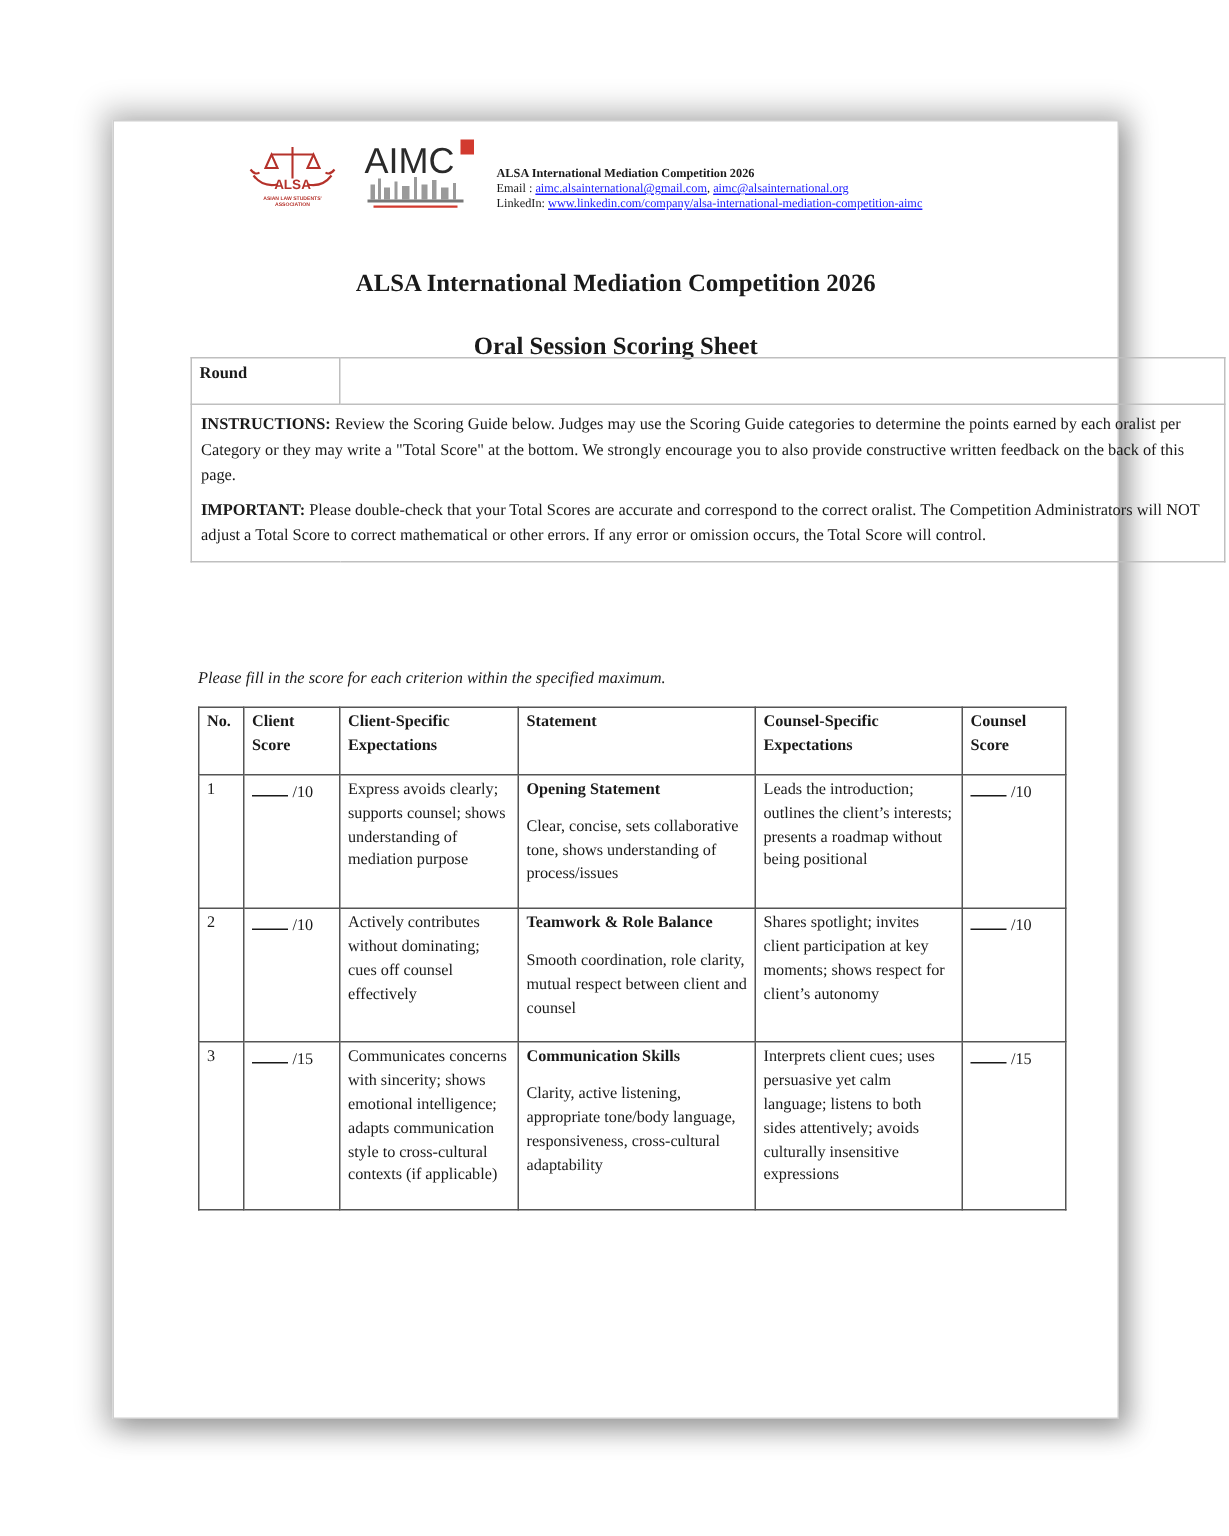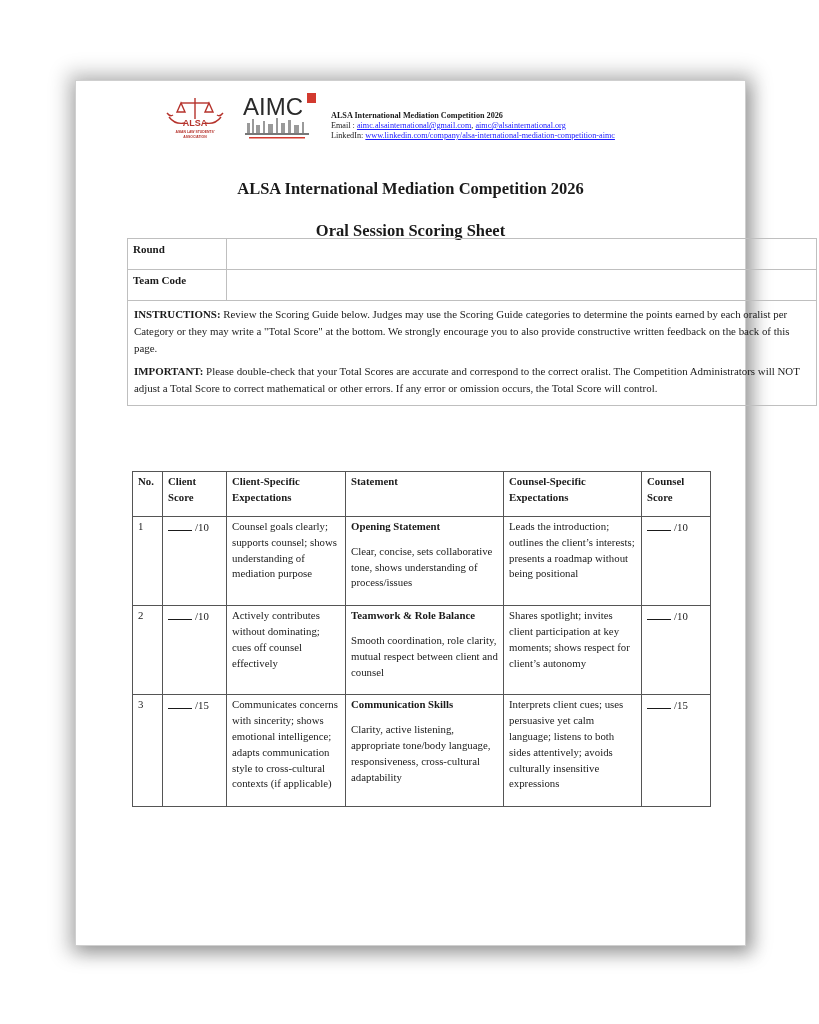--- a/index.html
+++ b/index.html
@@ -99,32 +99,29 @@
   <div class="abs title1">ALSA International Mediation Competition 2026</div>
   <div class="abs title2">Oral Session Scoring Sheet</div>
 
   <table class="abs info">
     <tbody>
         <tr>
       <td class="lbl">Round</td>
       <td></td>
     </tr>
     <tr>
-      <td class="lbl">Team Code</td>
-      <td></td>
-    </tr>
-    <tr>
       <td colspan="2" class="instr">
         <p><b>INSTRUCTIONS:</b><span> Review the Scoring Guide below. Judges may use the Scoring Guide categories to determine the points earned by each oralist per Category or they may write a "Total Score" at the bottom. We strongly encourage you to also provide constructive written feedback on the back of this page.</span></p>
         <p><b>IMPORTANT:</b><span> Please double-check that your Total Scores are accurate and correspond to the correct oralist. The Competition Administrators will NOT adjust a Total Score to correct mathematical or other errors. If any error or omission occurs, the Total Score will control.</span></p>
       </td>
     </tr>
   </tbody>
     </table>
 
+  <div class="abs note">Please fill in the score for each criterion within the specified maximum.</div>
 
   <table class="abs score">
     <colgroup>
       <col style="width:30px">
         <col style="width:64px">
         <col style="width:119px">
         <col style="width:158px">
         <col style="width:138px">
         <col style="width:69px">
     </colgroup>
@@ -135,21 +132,21 @@
         <th>Client-Specific Expectations</th>
         <th>Statement</th>
         <th>Counsel-Specific Expectations</th>
         <th>Counsel Score</th>
       </tr>
     </thead>
     <tbody>
       <tr>
         <td>1</td>
         <td><span class="blank"></span><span>/10</span></td>
-        <td>Counsel goals clearly; supports counsel; shows understanding of mediation purpose</td>
+        <td>Express avoids clearly; supports counsel; shows understanding of mediation purpose</td>
         <td><span class="crit-title">Opening Statement</span><span>Clear, concise, sets collaborative tone, shows understanding of process/issues</span></td>
         <td>Leads the introduction; outlines the client’s interests; presents a roadmap without being positional</td>
         <td><span class="blank"></span><span>/10</span></td>
       </tr>
       <tr>
         <td>2</td>
         <td><span class="blank"></span><span>/10</span></td>
         <td>Actively contributes without dominating; cues off counsel effectively</td>
         <td><span class="crit-title">Teamwork &amp; Role Balance</span><span>Smooth coordination, role clarity, mutual respect between client and counsel</span></td>
         <td>Shares spotlight; invites client participation at key moments; shows respect for client’s autonomy</td>

